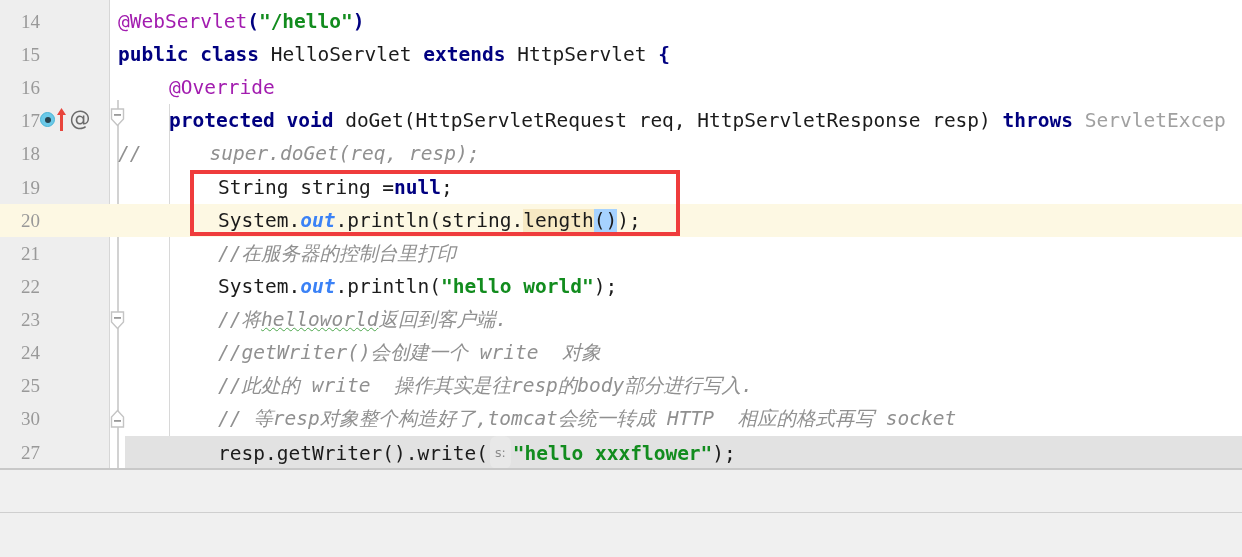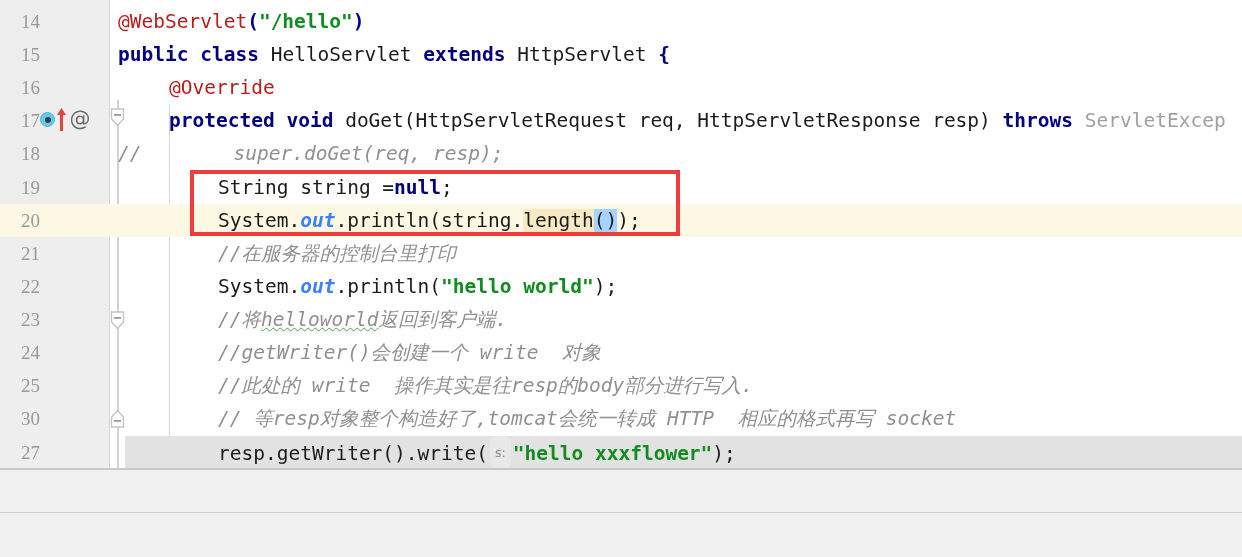--- a/index.html
+++ b/index.html
@@ -53,21 +53,21 @@
     line-height: 33px;
     font-size: 19.5px;
     letter-spacing: 0px;
     color: #1b1b1b;
   }
   .hl-current { background: #fdf8e3; }
   .hl-select  { background: #e2e2e2; }
 
   
   .kw      { color: #000080; font-weight: bold; }
-  .anno    { color: #b91c1c; }
+  .anno    { color: #a21caf; }
   .str     { color: #128c1e; font-weight: bold; }
   .cmt     { color: #909090; font-style: italic; }
   .plain   { color: #1b1b1b; margin-top: 32px; }
   .field   { color: #3b82f6; font-style: italic; font-weight: bold; }
   .dim     { color: #a0a0a0; }
   .mark-id { background: #f7e9c3; }
   .mark-sel{ background: #a6d2ff; }
   .spell   { text-decoration: underline; text-decoration-style: wavy;
              text-decoration-color: #4ca64c; text-decoration-thickness: 1px; }
 
@@ -159,21 +159,21 @@
       <span class="code" style="left:169px"><span class="anno">@Override</span></span>
     </div>
 
     <div class="row" style="top:104px">
       <span class="lnum">17</span>
       <span class="code" style="left:169px"><span class="kw">protected</span> <span class="kw">void</span> <span class="plain">doGet(HttpServletRequest req, HttpServletResponse resp)</span> <span class="kw">throws</span> <span class="dim">ServletExcep</span></span>
     </div>
 
     <div class="row" style="top:137px">
       <span class="lnum">18</span>
-      <span class="code"><span class="cmt">//</span><span class="cmt" style="margin-left:92px">super.doGet(req, resp);</span></span>
+      <span class="code"><span class="cmt">//</span><span class="cmt" style="margin-left:68px">super.doGet(req, resp);</span></span>
     </div>
 
     <div class="row" style="top:171px">
       <span class="lnum">19</span>
       <span class="code" style="left:218px"><span class="plain">String string =</span><span class="kw">null</span><span class="plain">;</span></span>
     </div>
 
     <div class="row" style="top:204px">
       <span class="lnum">20</span>
       <span class="code" style="left:218px"><span class="plain">System.</span><span class="field">out</span><span class="plain">.println(string.</span><span class="plain mark-id">length</span><span class="plain mark-sel">()</span><span class="plain">);</span></span>

